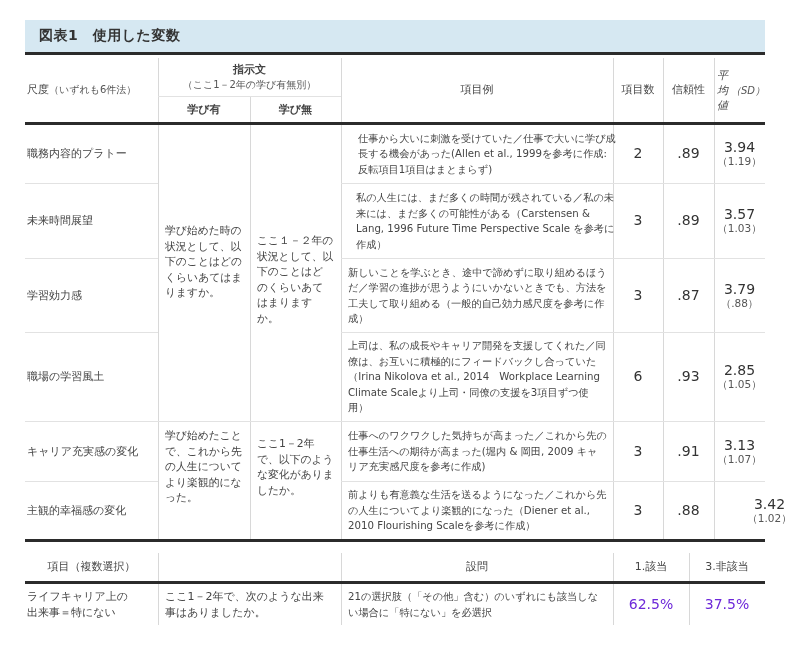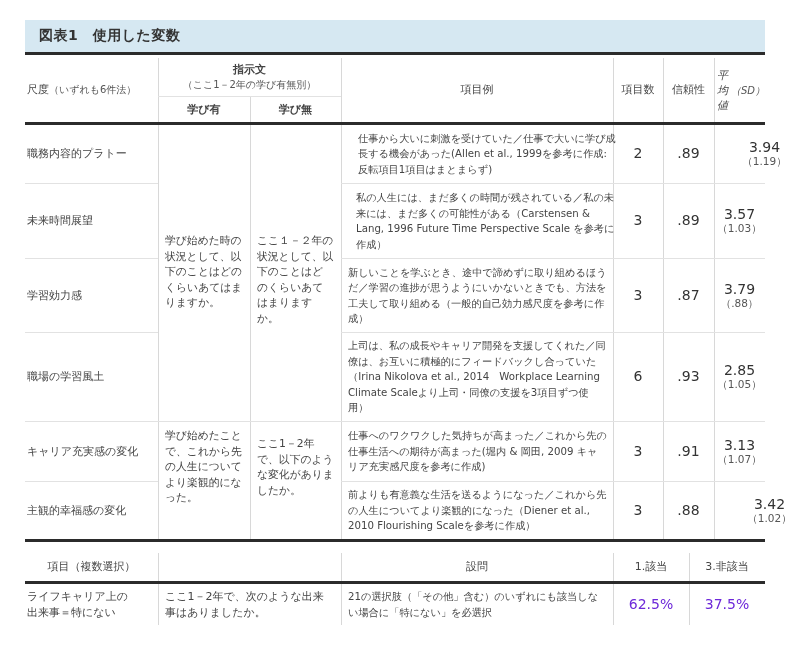--- a/index.html
+++ b/index.html
@@ -79,21 +79,21 @@
   <span class="hdr">項目数</span>
 </div>
 <div class="cell center" style="left:663px;top:58px;width:51px;height:64px;">
   <span class="hdr">信頼性</span>
 </div>
 <div class="cell center" style="left:714px;top:58px;width:51px;height:64px;flex-direction:row;line-height:15px;font-style:italic;">
   <span class="hdr">平均値</span>
   <span class="hdr-small">（SD）</span>
 </div>
 
-<div class="cell instr" style="left:158px;top:233px;width:92px;height:80px;">
+<div class="cell instr" style="left:158px;top:223px;width:92px;height:80px;">
   <span>学び始めた時の状況として、以下のことはどのくらいあてはまりますか。</span>
 </div>
 <div class="cell instr" style="left:250px;top:233px;width:91px;height:80px;">
   <span>ここ１－２年の状況として、以下のことはどのくらいあてはまりますか。</span>
 </div>
 <div class="cell instr" style="left:158px;top:428px;width:92px;height:80px;">
   <span>学び始めたことで、これから先の人生についてより楽観的になった。</span>
 </div>
 <div class="cell instr" style="left:250px;top:436px;width:91px;height:70px;">
   <span>ここ1－2年で、以下のような変化がありましたか。</span>
@@ -105,21 +105,21 @@
     </div>
   <div class="cell example" style="left:352px;top:125px;width:271px;height:58px;">
       <span>仕事から大いに刺激を受けていた／仕事で大いに学び成長する機会があった(Allen et al., 1999を参考に作成:反転項目1項目はまとまらず)</span>
     </div>
   <div class="cell center num" style="left:613px;top:125px;width:50px;height:58px;">
       <span>2</span>
     </div>
   <div class="cell center num" style="left:663px;top:125px;width:51px;height:58px;">
       <span>.89</span>
     </div>
-  <div class="cell center mean" style="left:714px;top:125px;width:51px;height:58px;margin-left:25px;">
+  <div class="cell center mean" style="left:714px;top:125px;width:51px;height:58px;">
       <span class="m">3.94</span>
       <span class="sd">（1.19）</span>
     </div>
 </div>
 
 <div>
   <div class="cell" style="left:25px;top:184px;width:133px;height:74px;padding-left:2px;">
       <span>未来時間展望</span>
     </div>
   <div class="cell example" style="left:342px;top:184px;width:271px;height:74px;margin-left:8px;">

